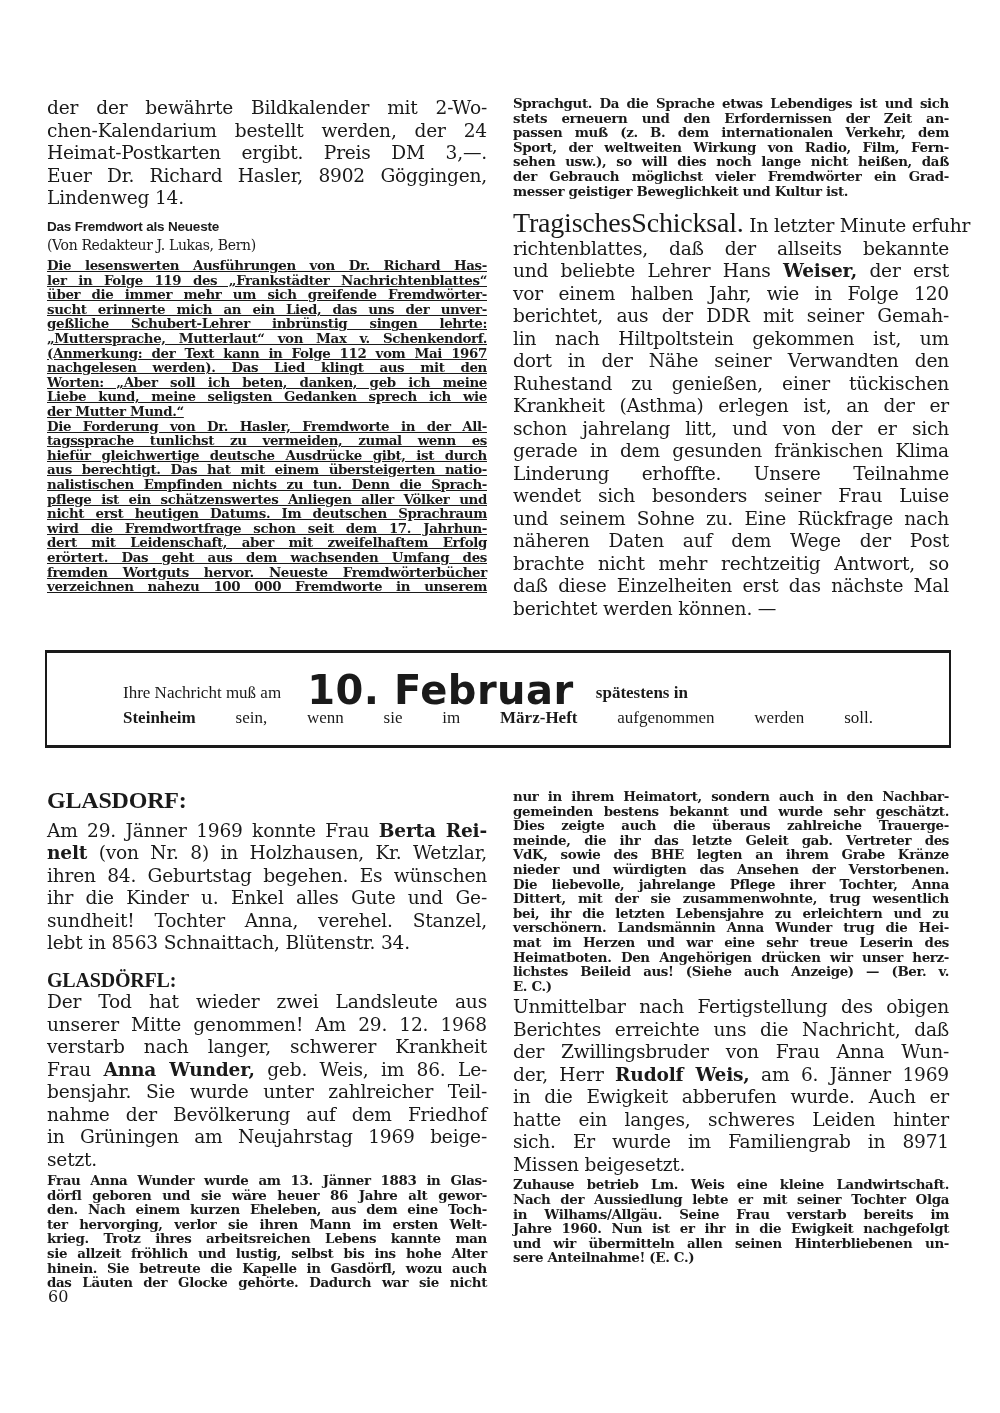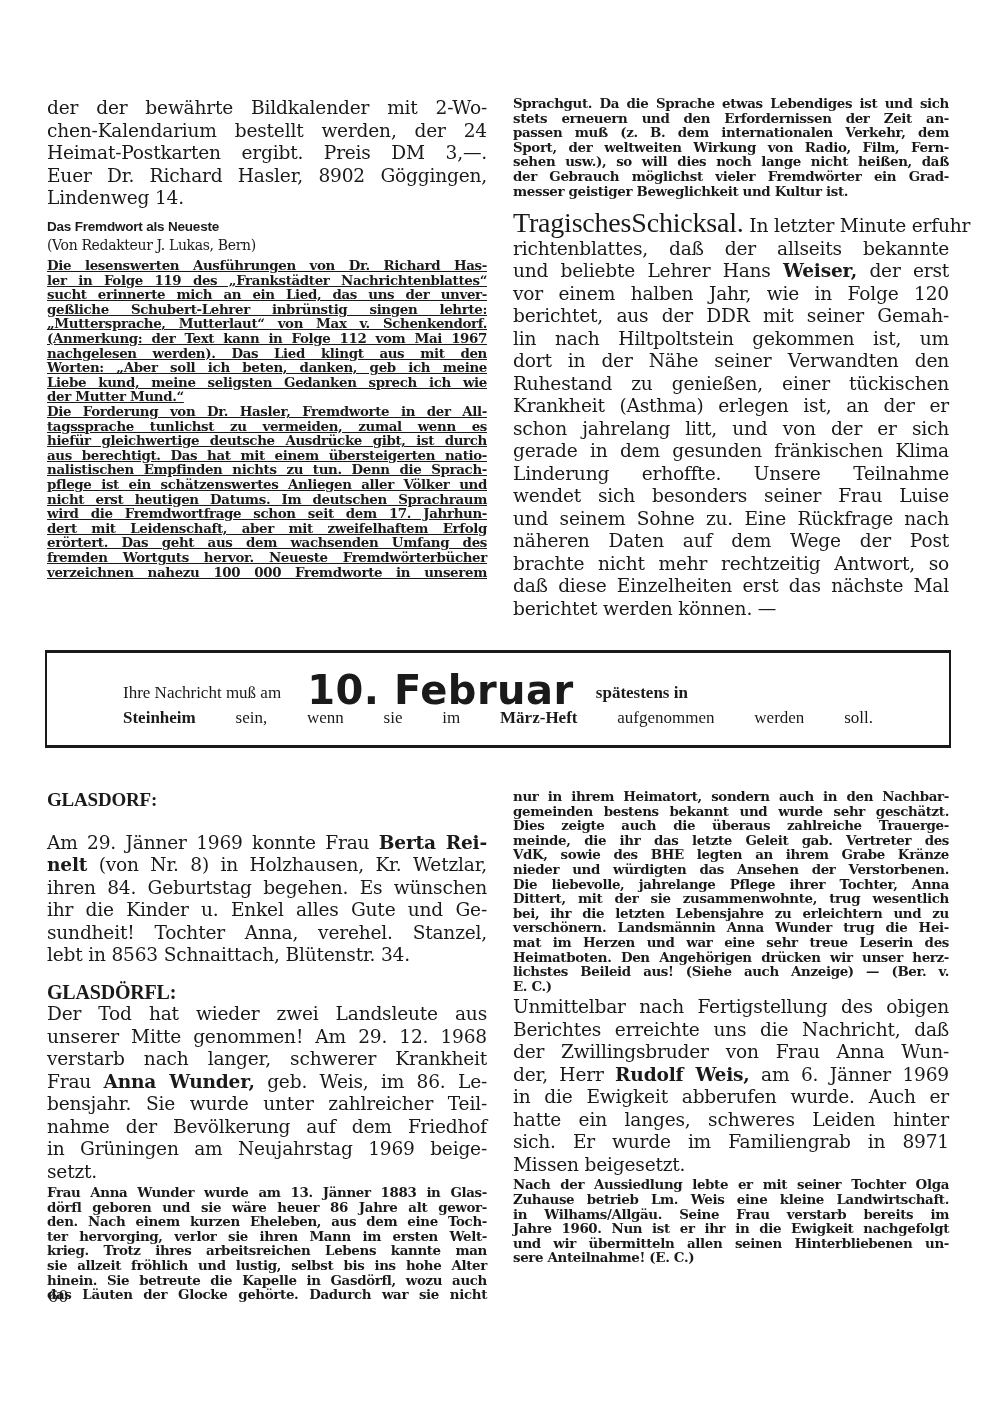--- a/index.html
+++ b/index.html
@@ -34,20 +34,21 @@
     <span class="just">chen-Kalendarium bestellt werden, der 24</span>
     <span class="just">Heimat-Postkarten ergibt. Preis DM 3,—.</span>
     <span class="just">Euer Dr. Richard Hasler, 8902 Göggingen,</span>
     <span class="line">Lindenweg 14.</span>
   </div>
   <div class="heading-small" style="margin-top:9px;">Das Fremdwort als Neueste</div>
   <div class="small-r" style="margin-top:4px; font-size:14px;">(Von Redakteur J. Lukas, Bern)</div>
   <div class="small" style="margin-top:6px;text-decoration:underline;">
     <span class="just">Die lesenswerten Ausführungen von Dr. Richard Has-</span>
     <span class="just">ler in Folge 119 des „Frankstädter Nachrichtenblattes“</span>
+    <span class="just">über die immer mehr um sich greifende Fremdwörter-</span>
     <span class="just">sucht erinnerte mich an ein Lied, das uns der unver-</span>
     <span class="just">geßliche Schubert-Lehrer inbrünstig singen lehrte:</span>
     <span class="just">„Muttersprache, Mutterlaut“ von Max v. Schenkendorf.</span>
     <span class="just">(Anmerkung: der Text kann in Folge 112 vom Mai 1967</span>
     <span class="just">nachgelesen werden). Das Lied klingt aus mit den</span>
     <span class="just">Worten: „Aber soll ich beten, danken, geb ich meine</span>
     <span class="just">Liebe kund, meine seligsten Gedanken sprech ich wie</span>
     <span class="line">der Mutter Mund.“</span>
     <span class="just">Die Forderung von Dr. Hasler, Fremdworte in der All-</span>
     <span class="just">tagssprache tunlichst zu vermeiden, zumal wenn es</span>
@@ -107,21 +108,21 @@
   </div>
   <div class="box-line2 cond" style="text-align:justify; text-align-last:justify;">
     <b>Steinheim</b>
     <span>sein, wenn sie im</span>
     <b>März-Heft</b>
     <span>aufgenommen werden soll.</span>
   </div>
 </div>
 
 <div class="col" style="left:47px; top:789px; width:440px;">
-  <div class="large b" style="font-family:'Liberation Serif',serif; font-size:19px; margin-bottom:20px;">GLASDORF:</div>
+  <div class="large b" style="font-family:'Liberation Serif',serif; font-size:24px; margin-bottom:8px;">GLASDORF:</div>
   <div class="large">
     <span class="just"><span>Am 29. Jänner 1969 konnte Frau </span><b>Berta Rei-</b></span>
     <span class="just"><b>nelt</b><span> (von Nr. 8) in Holzhausen, Kr. Wetzlar,</span></span>
     <span class="just">ihren 84. Geburtstag begehen. Es wünschen</span>
     <span class="just">ihr die Kinder u. Enkel alles Gute und Ge-</span>
     <span class="just">sundheit! Tochter Anna, verehel. Stanzel,</span>
     <span class="line">lebt in 8563 Schnaittach, Blütenstr. 34.</span>
   </div>
 
   <div class="large b" style="font-family:'Liberation Serif',serif; font-size:20px; margin-top:14px; ">GLASDÖRFL:</div>
@@ -168,22 +169,22 @@
     <span class="just">Unmittelbar nach Fertigstellung des obigen</span>
     <span class="just">Berichtes erreichte uns die Nachricht, daß</span>
     <span class="just">der Zwillingsbruder von Frau Anna Wun-</span>
     <span class="just"><span>der, Herr </span><b>Rudolf Weis,</b><span> am 6. Jänner 1969</span></span>
     <span class="just">in die Ewigkeit abberufen wurde. Auch er</span>
     <span class="just">hatte ein langes, schweres Leiden hinter</span>
     <span class="just">sich. Er wurde im Familiengrab in 8971</span>
     <span class="line">Missen beigesetzt.</span>
   </div>
   <div class="small" style="margin-top:1px;">
+    <span class="just">Zuhause betrieb Lm. Weis eine kleine Landwirtschaft.</span>
     <span class="just">Nach der Aussiedlung lebte er mit seiner Tochter Olga</span>
-    <span class="just">Zuhause betrieb Lm. Weis eine kleine Landwirtschaft.</span>
     <span class="just">in Wilhams/Allgäu. Seine Frau verstarb bereits im</span>
     <span class="just">Jahre 1960. Nun ist er ihr in die Ewigkeit nachgefolgt</span>
     <span class="just">und wir übermitteln allen seinen Hinterbliebenen un-</span>
     <span class="line">sere Anteilnahme! (E. C.)</span>
   </div>
 </div>
 
 <div class="page-num">60</div>
 
 </body></html>

